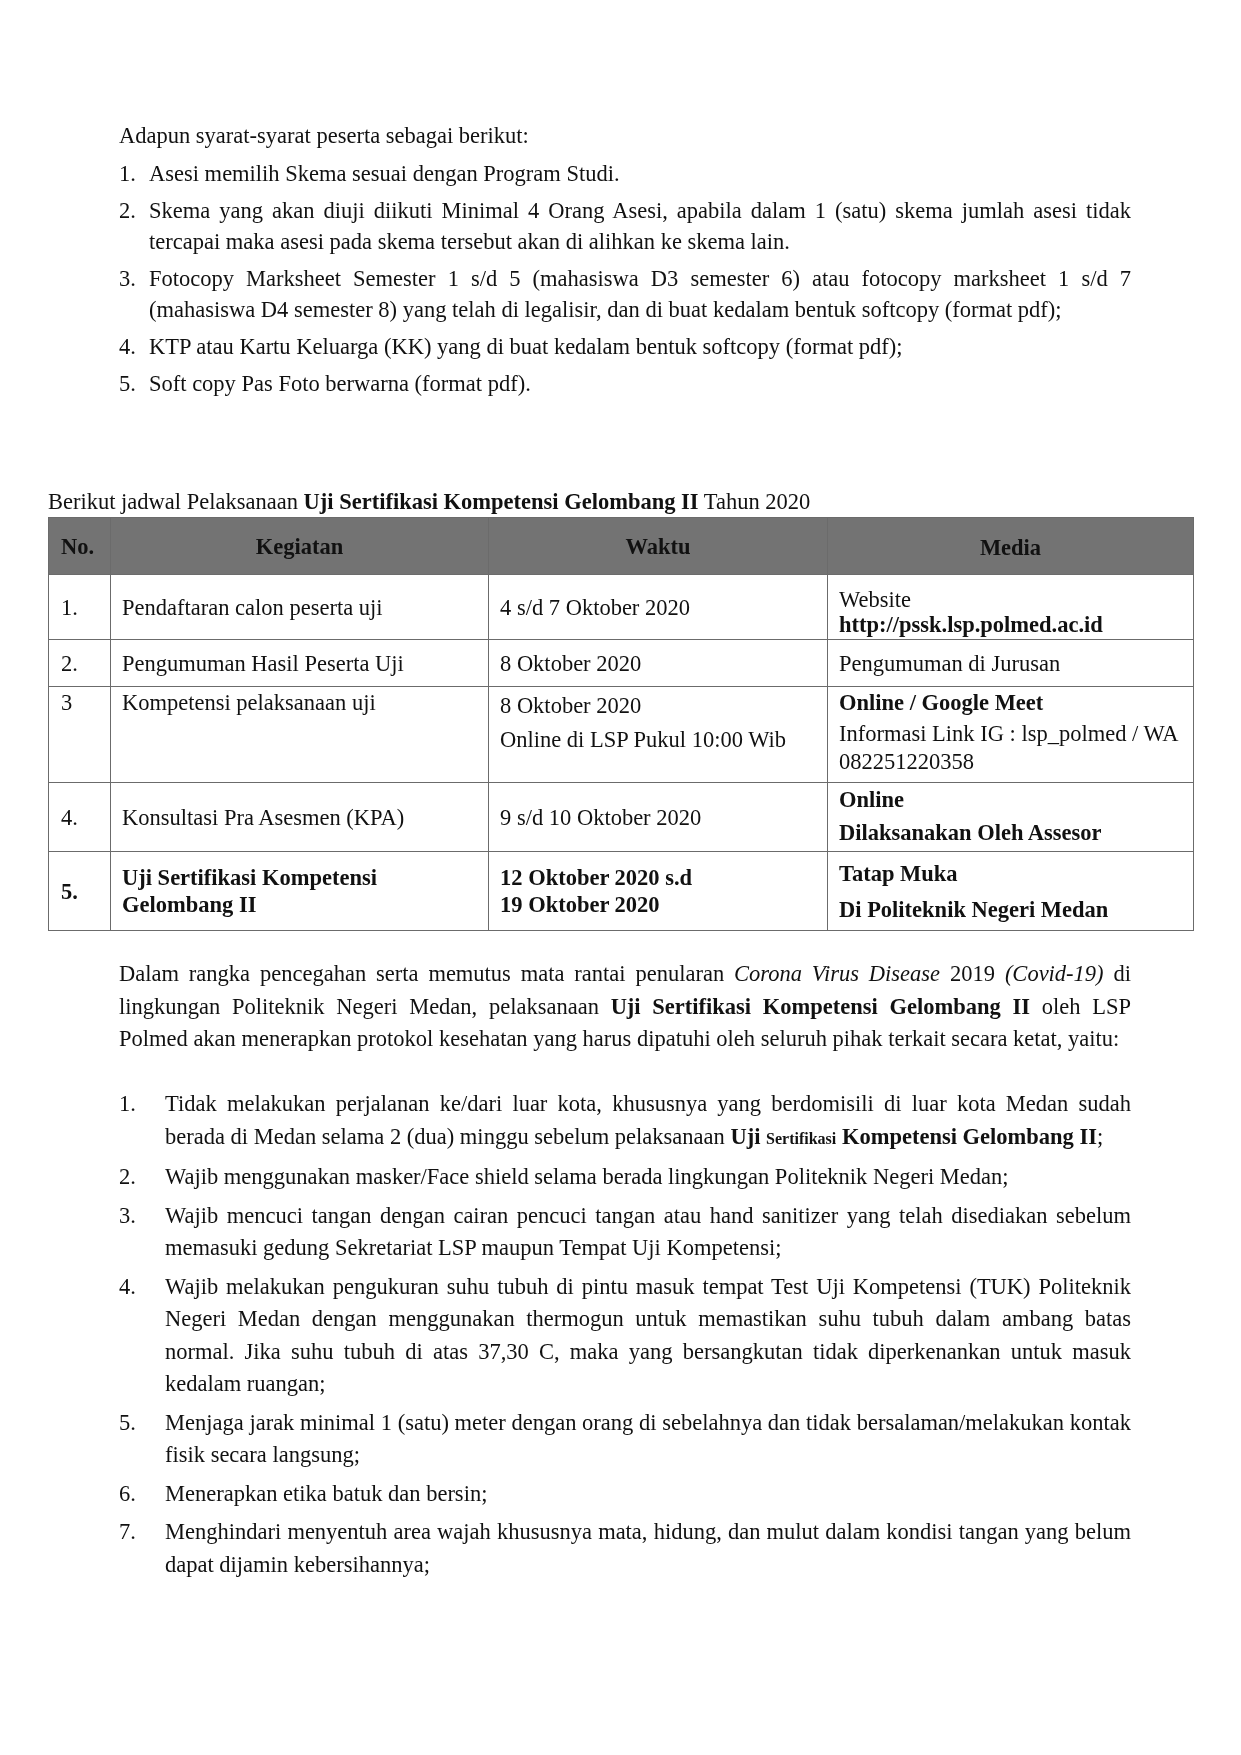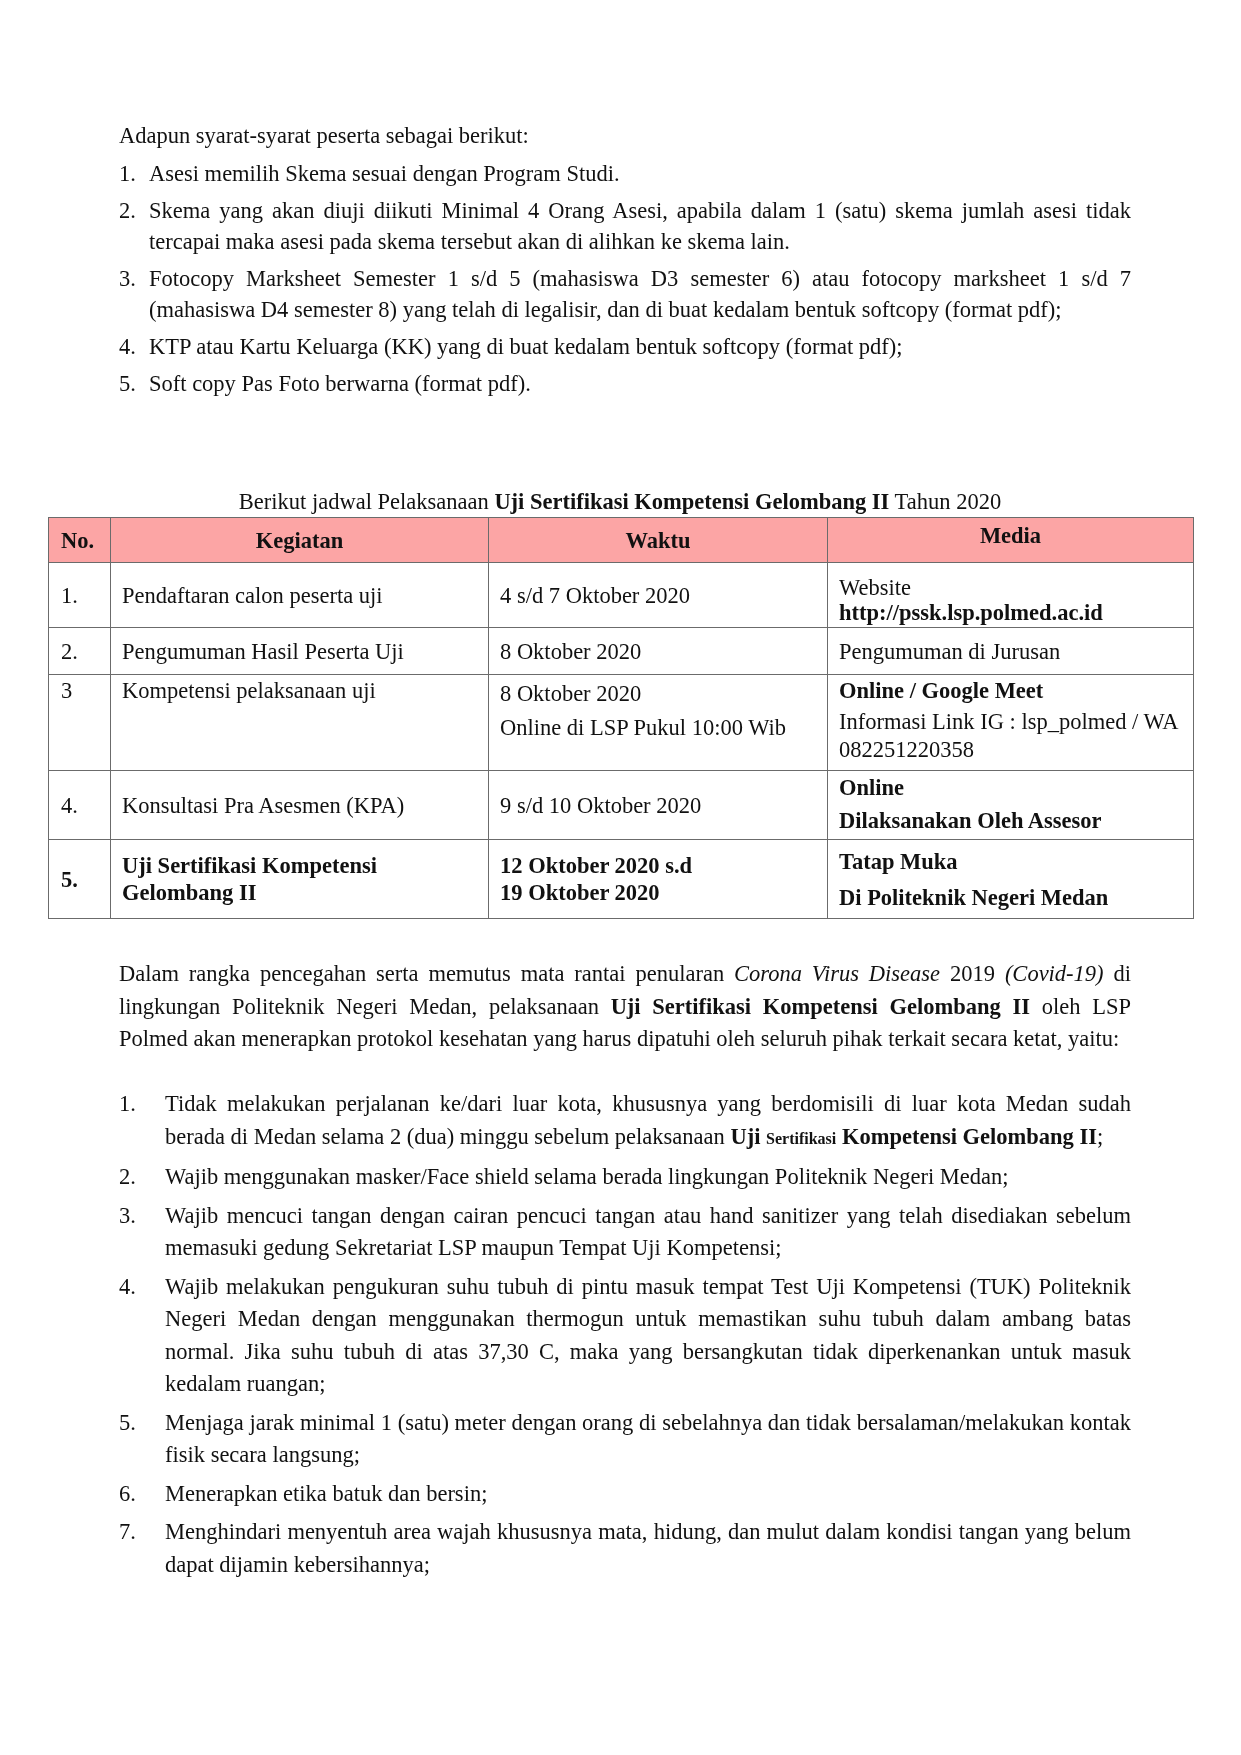--- a/index.html
+++ b/index.html
@@ -4,24 +4,24 @@
 <style>
   html, body { margin:0; padding:0; background:#ffffff; }
   body { width:1241px; height:1755px; position:relative; overflow:hidden;
          font-family:"Liberation Serif", "DejaVu Serif", serif; color:#111; }
   .page { position:absolute; left:0; top:0; width:1241px; height:1755px; }
   .txt { font-size:22.5px; line-height:31px; }
   .intro { position:absolute; left:119px; top:120px; }
   ol.req { position:absolute; left:119px; top:158px; width:1012px; margin:0; padding:0; list-style:none; }
   ol.req li { position:relative; padding-left:30px; text-align:justify; margin-bottom:6px; }
   ol.req li .num { position:absolute; left:0; top:0; }
-  .caption { position:absolute; left:48px; top:486px; width:1144px; text-align:center; }
+  .caption { position:absolute; left:48px; top:486px; width:1144px; }
   table.sched { position:absolute; left:48px; top:517px; width:1145px; border-collapse:collapse; table-layout:fixed; }
   table.sched th, table.sched td { border:1.5px solid #6b6b6b; vertical-align:top; font-size:22.5px; line-height:27px; padding:2px 11px; }
-  table.sched th { background:#fca5a5; font-weight:bold; text-align:center; height:40px; vertical-align:middle; padding:0 6px; }
+  table.sched th { background:#737373; font-weight:bold; text-align:center; height:40px; vertical-align:middle; padding:0 6px; }
   table.sched th.no { text-align:left; padding-left:12px; }
   table.sched td.c-no { padding-left:12px; }
   .b { font-weight:bold; }
   .i { font-style:italic; }
   .para { position:absolute; left:119px; top:958px; width:1012px; text-align:justify; }
   ol.proto { position:absolute; left:119px; top:1088px; width:1012px; margin:0; padding:0; list-style:none; }
   ol.proto li { position:relative; padding-left:46px; text-align:justify; margin-bottom:6px; }
   ol.proto li .num { position:absolute; left:0; top:0; }
   .small-b { font-weight:bold; font-size:16px; }
 </style>
@@ -47,21 +47,21 @@
       <col style="width:62px">
         <col style="width:378px">
         <col style="width:339px">
         <col style="width:366px">
     </colgroup>
     <thead>
       <tr>
         <th class="no">No.</th>
         <th>Kegiatan</th>
         <th>Waktu</th>
-        <th style="vertical-align:top;padding-top:4px;margin-top:48px;">Media</th>
+        <th style="vertical-align:top;padding-top:16px;margin-top:48px;">Media</th>
       </tr>
     </thead>
     <tbody>
       <tr style="height:62px;">
         <td class="c-no" style="vertical-align:middle;">1.</td>
         <td style="vertical-align:middle;">Pendaftaran calon peserta uji</td>
         <td style="vertical-align:middle;">4 s/d 7 Oktober 2020</td>
         <td style="line-height:25px;padding-top:12px;">
           <div>Website</div>
           <div class="b">http://pssk.lsp.polmed.ac.id</div>

